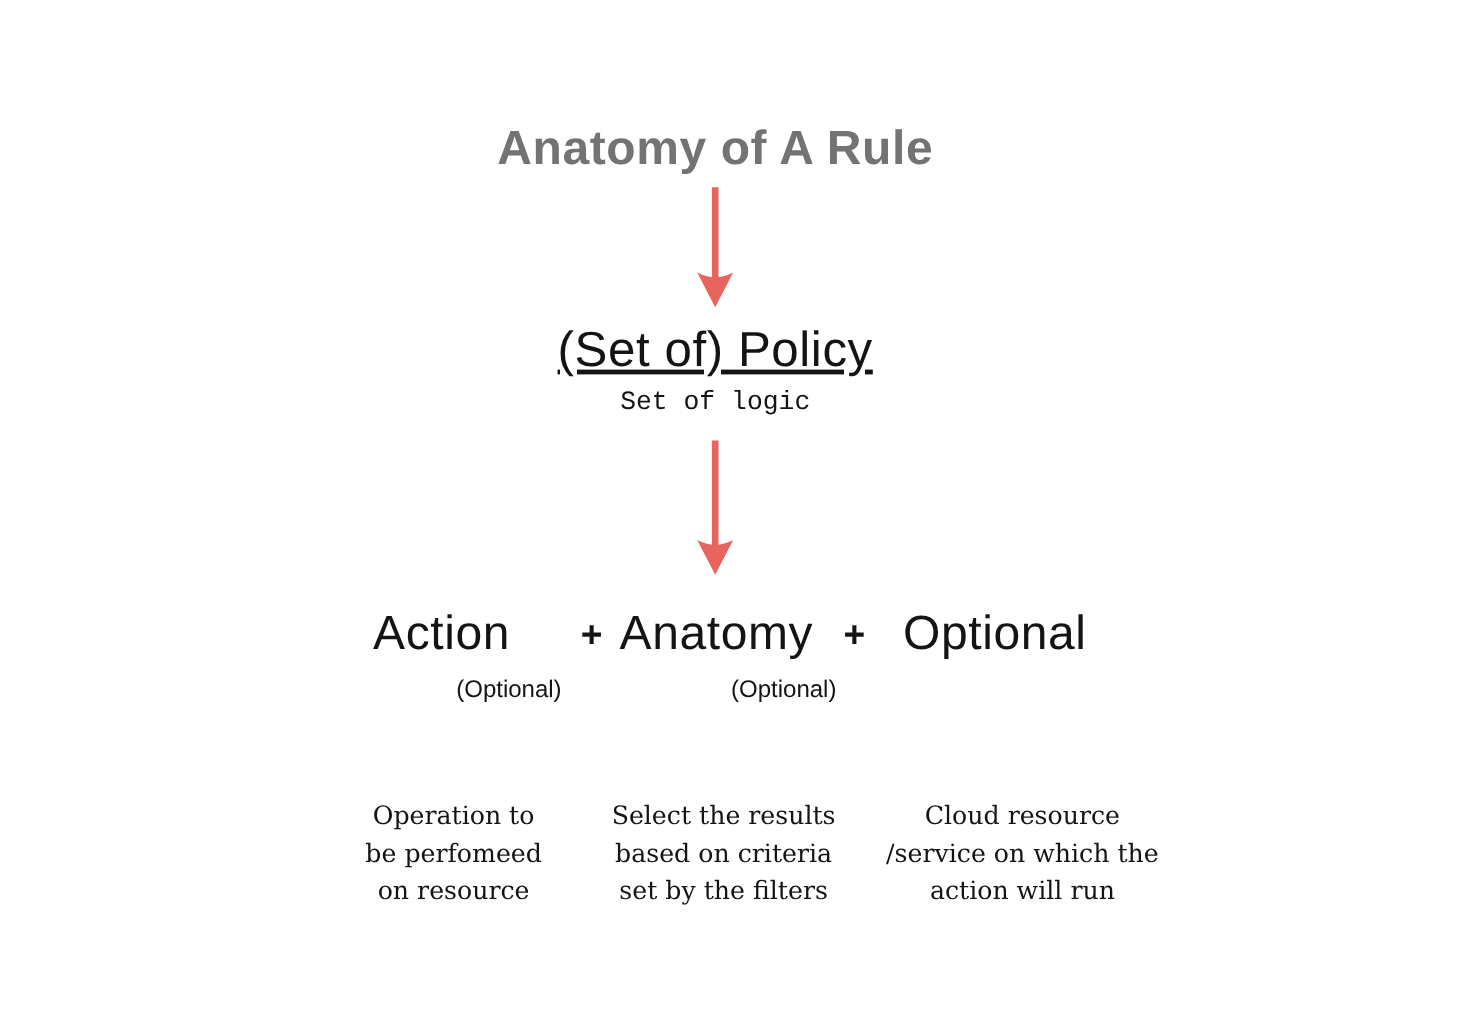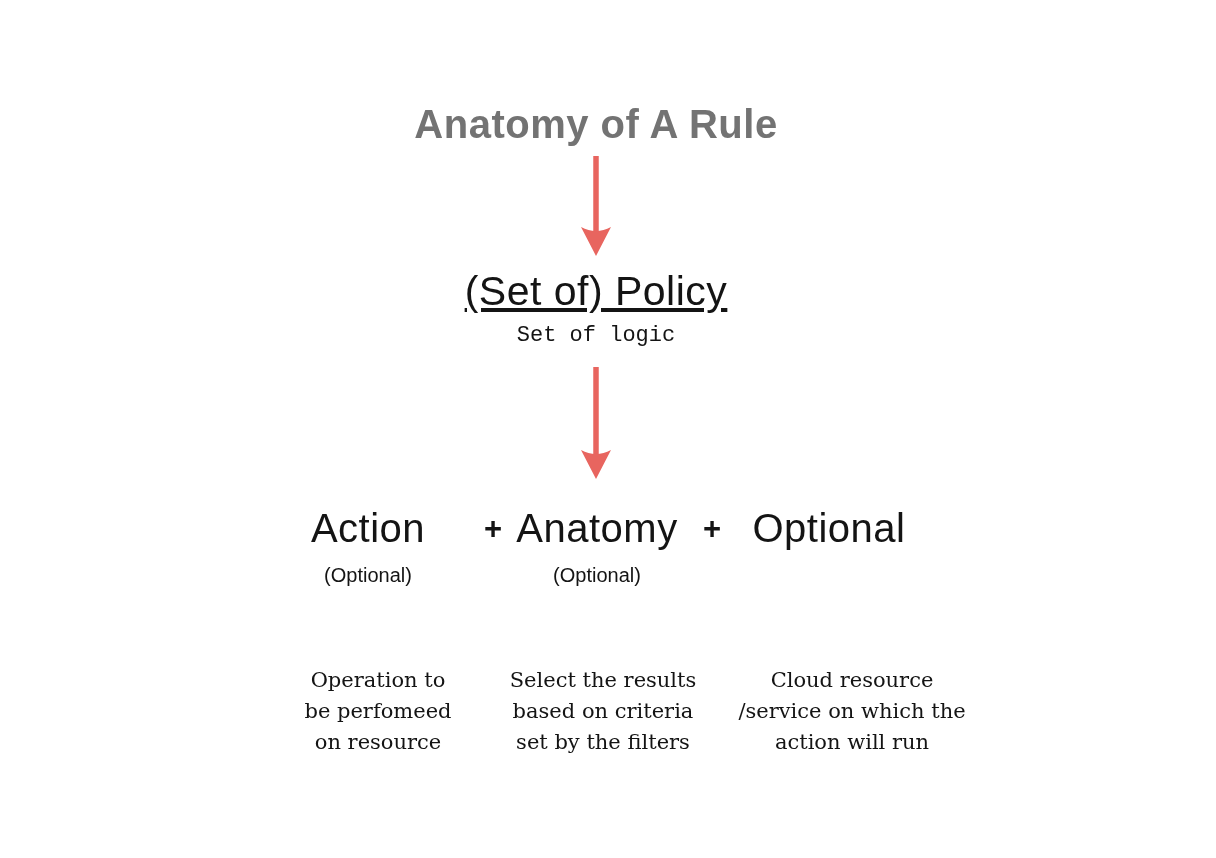--- a/index.html
+++ b/index.html
@@ -69,21 +69,21 @@
     font-weight: 700;
     text-align: center;
   }
   .formula-note {
     position: absolute;
     top: 561px;
     width: 200px;
     font-size: 20px;
     line-height: 28px;
     font-weight: 300;
-    text-align: center;
+    text-align: right;
   }
   .formula-desc {
     position: absolute;
     top: 633px;
     font-family: "DejaVu Serif", serif;
     font-size: 21px;
     line-height: 31px;
     text-align: center;
     white-space: pre-line;
     margin-top: 32px;

